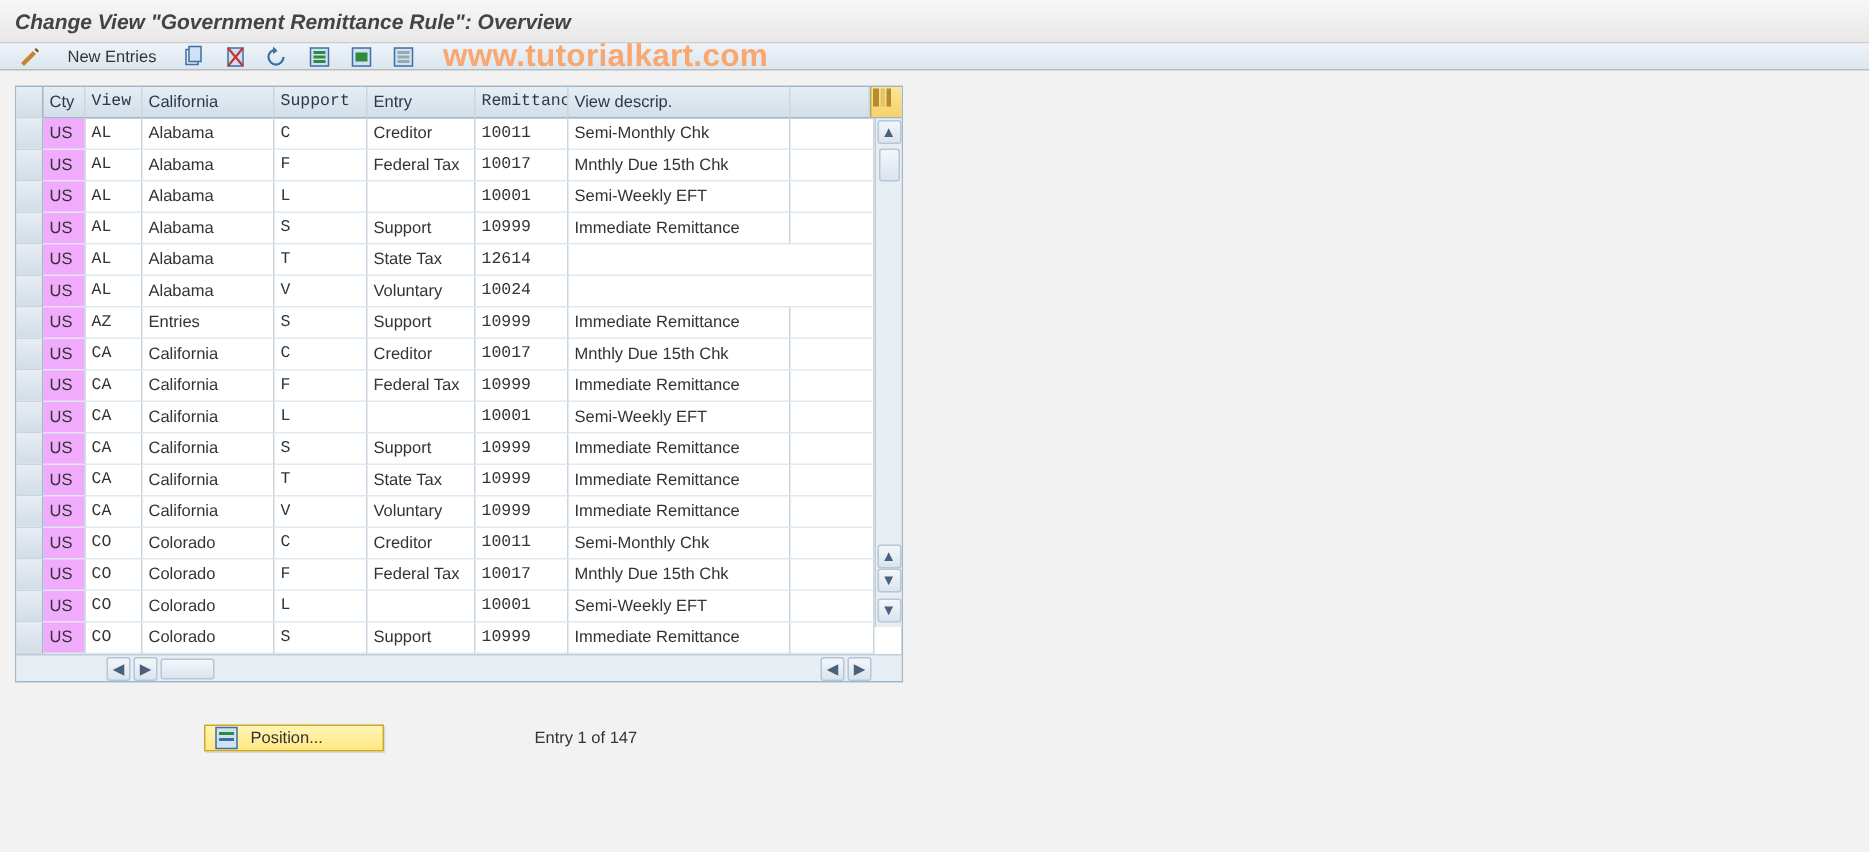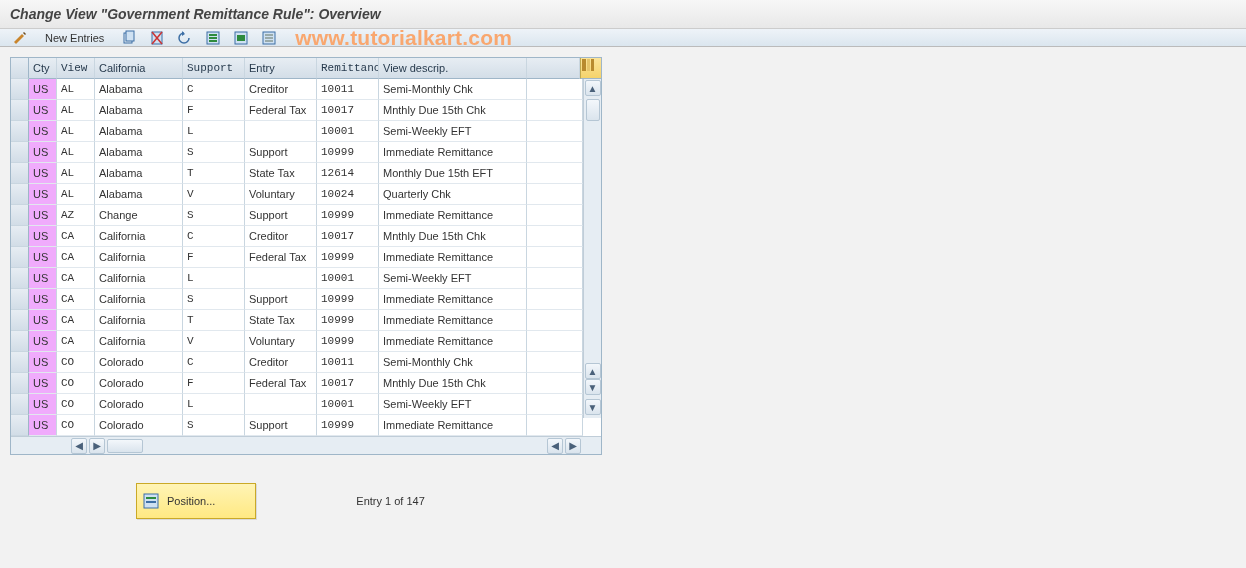--- a/index.html
+++ b/index.html
@@ -160,21 +160,21 @@
     .footer {
       margin-top: 28px;
       display:flex;
       align-items:center;
     }
     .position-btn {
       margin-left: 136px;
       background: linear-gradient(#fff4b5,#ffe983);
       border:1px solid #caa927;
       padding: 2px 40px 2px 6px;
-      height:36px;
+      height:18px;
       display:flex; align-items:center;
       gap:8px;
       cursor:pointer;
       box-shadow: 1px 1px 0 #d9d9d9;
     }
     .position-btn .p-icon {
       width:16px; height:16px;
       display:inline-flex; align-items:center; justify-content:center;
     }
     .entry-text { margin-left: 100px; color:#333; }
@@ -306,39 +306,37 @@
             <div class="cell c-extra"></div>
           </div>
           <div class="grid-row">
             <div class="row-selector"></div>
             <div class="cell c-cty read-input">US</div>
             <div class="cell c-state">AL</div>
             <div class="cell c-desc">Alabama</div>
             <div class="cell c-cat">T</div>
             <div class="cell c-text">State Tax</div>
             <div class="cell c-rem">12614</div>
-            <div class="cell c-rule">Monthly Due 15th EFT</div>
             <div class="cell c-extra"></div>
           </div>
           <div class="grid-row">
             <div class="row-selector"></div>
             <div class="cell c-cty read-input">US</div>
             <div class="cell c-state">AL</div>
             <div class="cell c-desc">Alabama</div>
             <div class="cell c-cat">V</div>
             <div class="cell c-text">Voluntary</div>
             <div class="cell c-rem">10024</div>
-            <div class="cell c-rule">Quarterly Chk</div>
             <div class="cell c-extra"></div>
           </div>
           <div class="grid-row">
             <div class="row-selector"></div>
             <div class="cell c-cty read-input">US</div>
             <div class="cell c-state">AZ</div>
-            <div class="cell c-desc">Change</div>
+            <div class="cell c-desc">Entries</div>
             <div class="cell c-cat">S</div>
             <div class="cell c-text">Support</div>
             <div class="cell c-rem">10999</div>
             <div class="cell c-rule">Immediate Remittance</div>
             <div class="cell c-extra"></div>
           </div>
           <div class="grid-row">
             <div class="row-selector"></div>
             <div class="cell c-cty read-input">US</div>
             <div class="cell c-state">CA</div>

